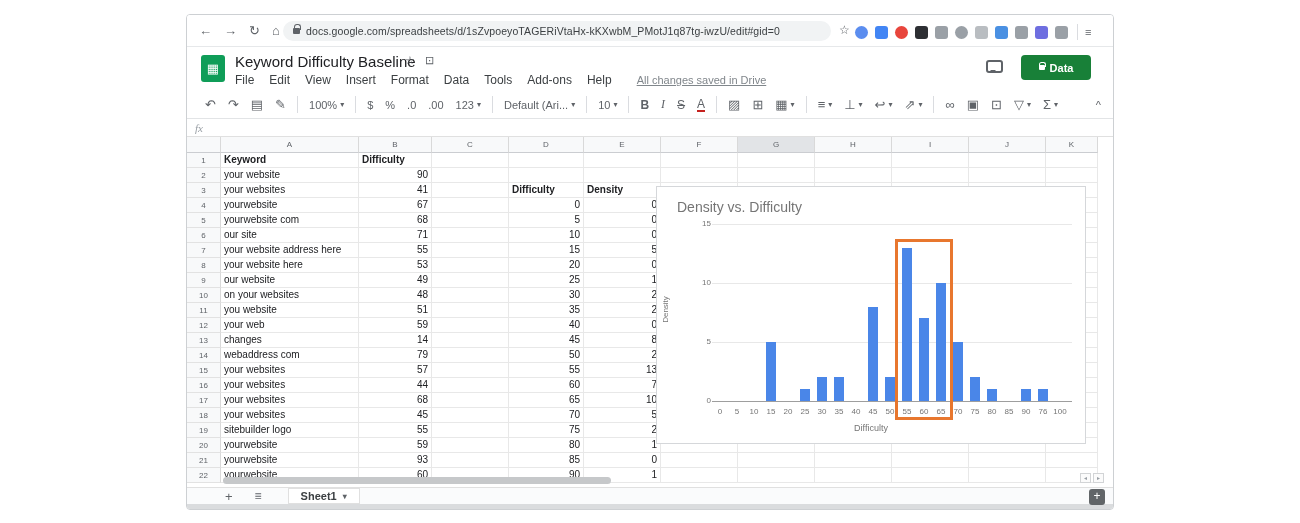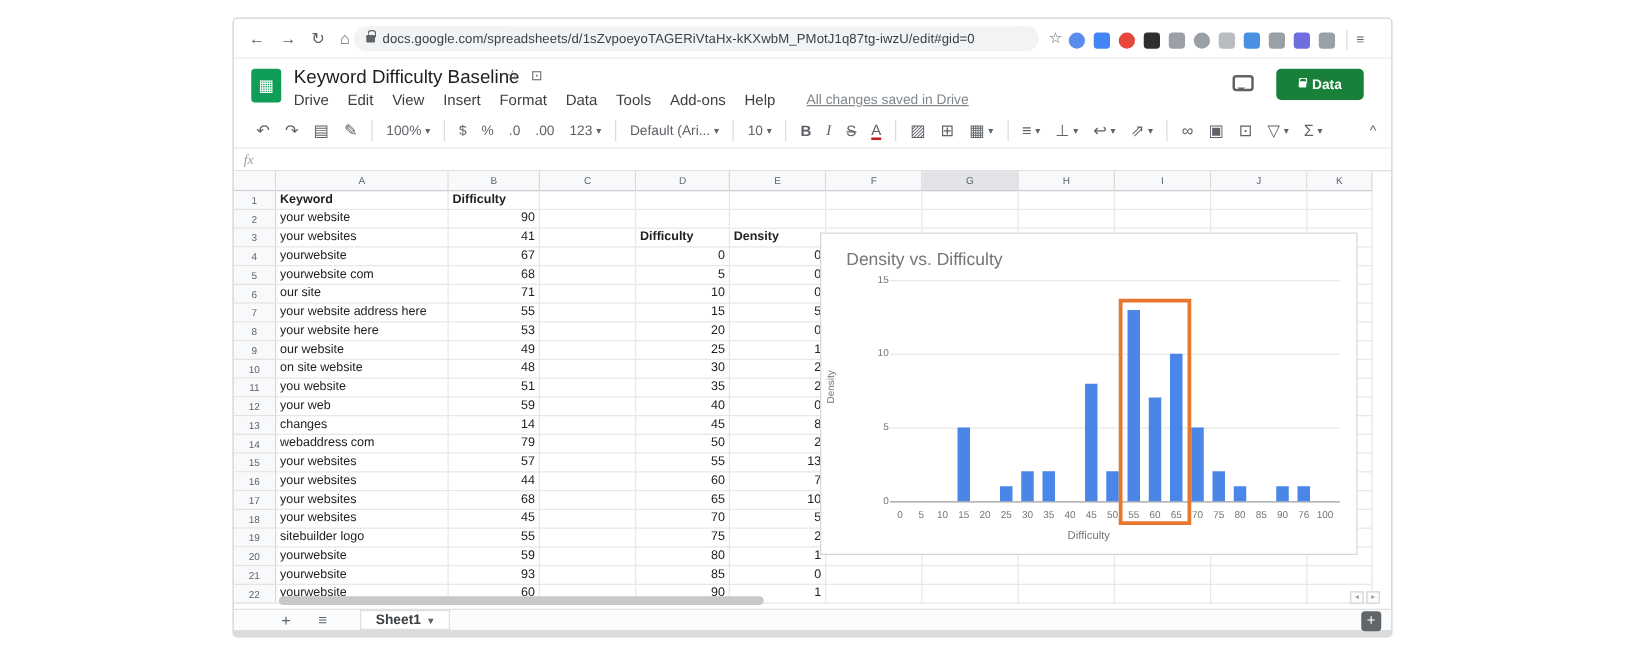--- a/index.html
+++ b/index.html
@@ -142,21 +142,21 @@
     </div>
 
     <div class="sheethdr">
       <div class="sheets-logo">▦</div>
       <div class="doc-title">Keyword Difficulty Baseline</div>
       <div class="title-icos">
         <span>☆</span>
         <span>⊡</span>
       </div>
       <div class="menubar" id="menubar">
-          <div class="menuitem">Drive</div>
+          <div class="menuitem">File</div>
           <div class="menuitem">Edit</div>
           <div class="menuitem">View</div>
           <div class="menuitem">Insert</div>
           <div class="menuitem">Format</div>
           <div class="menuitem">Data</div>
           <div class="menuitem">Tools</div>
           <div class="menuitem">Add-ons</div>
           <div class="menuitem">Help</div>
           <div class="saved-link">All changes saved in Drive</div>
         </div>
@@ -348,21 +348,21 @@
             <div class="cell num" style="width: 77px;">1</div>
             <div class="cell" style="width: 77px;"></div>
             <div class="cell" style="width: 77px;"></div>
             <div class="cell" style="width: 77px;"></div>
             <div class="cell" style="width: 77px;"></div>
             <div class="cell" style="width: 77px;"></div>
             <div class="cell" style="width: 52px;"></div>
           </div>
           <div class="row">
             <div class="rownum" style="width: 34px;">10</div>
-            <div class="cell" style="width: 138px;">on site website</div>
+            <div class="cell" style="width: 138px;">on your websites</div>
             <div class="cell num" style="width: 73px;">48</div>
             <div class="cell" style="width: 77px;"></div>
             <div class="cell num" style="width: 75px;">30</div>
             <div class="cell num" style="width: 77px;">2</div>
             <div class="cell" style="width: 77px;"></div>
             <div class="cell" style="width: 77px;"></div>
             <div class="cell" style="width: 77px;"></div>
             <div class="cell" style="width: 77px;"></div>
             <div class="cell" style="width: 77px;"></div>
             <div class="cell" style="width: 52px;"></div>

